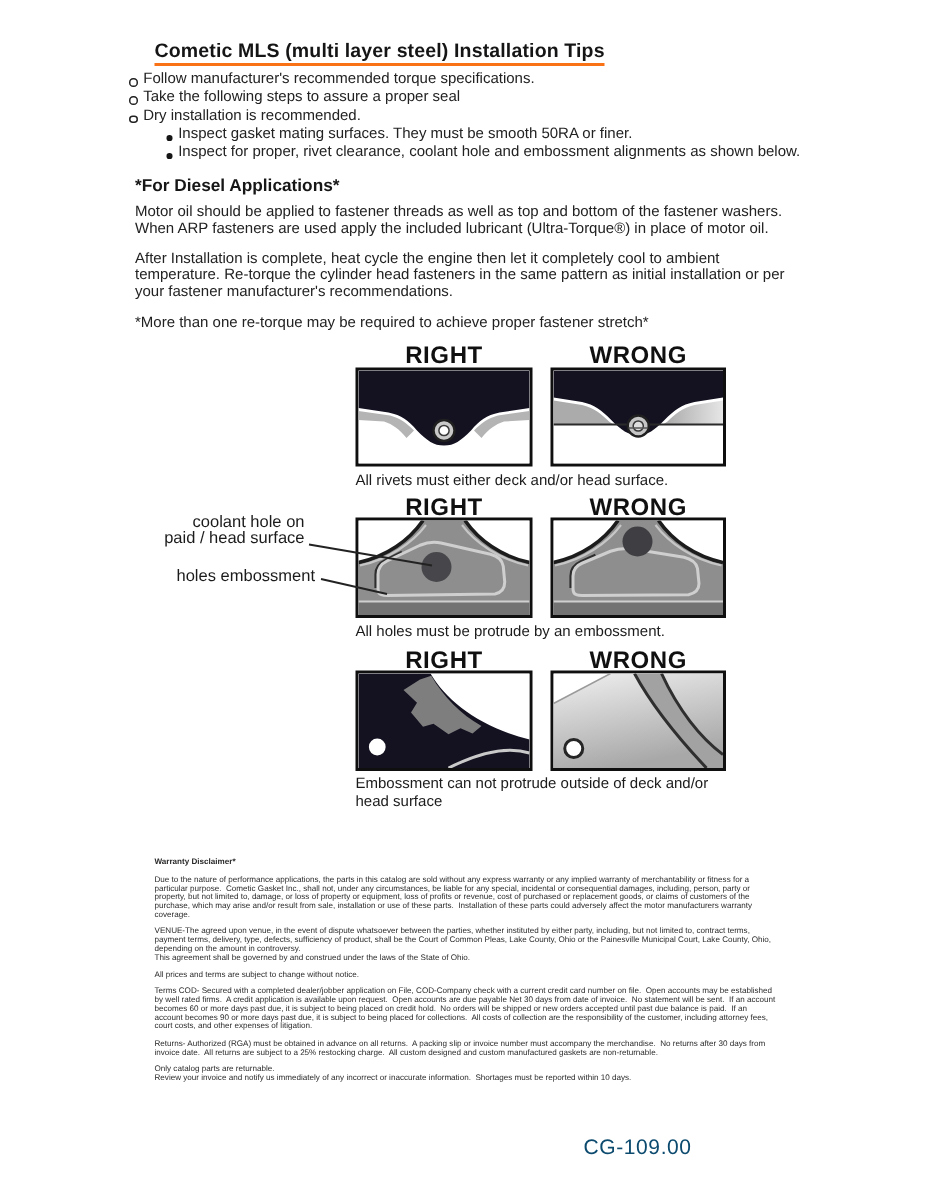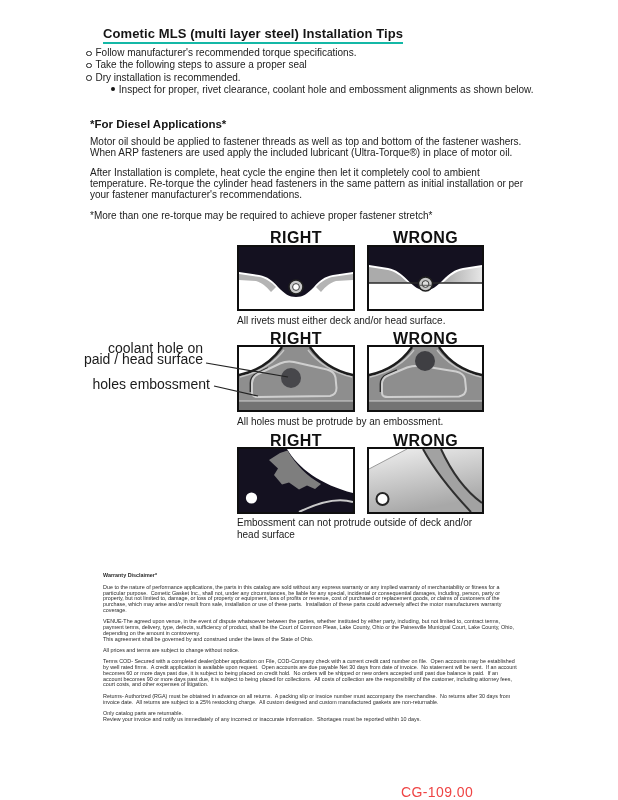--- a/index.html
+++ b/index.html
@@ -1,65 +1,69 @@
 <!DOCTYPE html>
 <html><head>
 <meta charset="utf-8">
 <style>
   html,body{margin:0;padding:0;background:#fff;}
   #page{position:relative;width:618px;height:800px;background:#fff;overflow:hidden;
         font-family:"Liberation Sans","DejaVu Sans",sans-serif;color:#222;}
   .abs{position:absolute;}
   
   .title{left:103px;top:26px;font-size:13px;font-weight:bold;color:#151515;
-         border-bottom:2px solid #14b8a6;padding-bottom:1px;letter-spacing:.1px;}
+         border-bottom:2px solid #f97316;padding-bottom:1px;letter-spacing:.1px;}
   
   .tips{left:86px;top:47px;width:450px;font-size:10px;line-height:12.3px;}
-  .tiprow{display:flex;align-items:flex-start;}
+  .tiprow{display:flex;align-items:center;}
   .odot{width:3.5px;height:3.5px;border:1.1px solid #222;border-radius:50%;
         margin:3.6px 4px 0 0;flex:0 0 auto;}
   .fdot{width:3.8px;height:3.8px;background:#151515;border-radius:50%;
         margin:3.6px 4px 0 25px;flex:0 0 auto;}
   
   .diesel-h{left:90px;top:118px;font-size:11.5px;font-weight:bold;color:#161616;}
   .para{left:90px;width:434px;font-size:10px;line-height:11.2px;white-space:pre-wrap;}
   .p1{top:136px;} .p2{top:167px;} .p3{top:210px;}
   
   .dlabel{font-size:16px;font-weight:bold;letter-spacing:.4px;text-align:center;color:#101010;}
   .cap{font-size:10px;color:#1b1b1b;line-height:11.5px;}
   .panel{position:absolute;border:2px solid #0f0f0f;box-sizing:border-box;background:#fff;}
   .panel svg{display:block;width:100%;height:100%;}
   
-  .ann{font-size:14px;line-height:11px;text-align:right;color:#1b1b1b;}
+  .ann{font-size:11px;line-height:11px;text-align:right;color:#1b1b1b;}
   
   .disc-wrap{left:103px;top:573px;width:414px;font-size:5.4px;line-height:5.8px;color:#2a2a2a;}
   .disc-h{font-weight:bold;margin:0 0 6px 0;}
   .disc{margin:0 0 5.5px 0;white-space:pre-wrap;}
   .attach{margin:0;}
-  .code{left:389px;top:784px;font-size:14px;color:#ef4444;letter-spacing:.4px;margin-left:12px;}
+  .code{left:389px;top:756px;font-size:14px;color:#0c4a6e;letter-spacing:.4px;}
 </style>
 </head>
 <body>
 
 <div id="page">
 
   <div class="abs title">Cometic MLS (multi layer steel) Installation Tips</div>
 
   <div class="abs tips">
     <div class="tiprow">
       <span class="odot"></span>
       <span>Follow manufacturer's recommended torque specifications.</span>
     </div>
     <div class="tiprow">
       <span class="odot"></span>
       <span>Take the following steps to assure a proper seal</span>
     </div>
     <div class="tiprow">
       <span class="odot"></span>
       <span>Dry installation is recommended.</span>
+    </div>
+    <div class="tiprow">
+      <span class="fdot"></span>
+      <span>Inspect gasket mating surfaces.  They must be smooth 50RA or finer.</span>
     </div>
     <div class="tiprow">
       <span class="fdot"></span>
       <span>Inspect for proper, rivet clearance, coolant hole and embossment alignments as shown below.</span>
     </div>
   </div>
 
   <div class="abs diesel-h">*For Diesel Applications*</div>
   <div class="abs para p1">Motor oil should be applied to fastener threads as well as top and bottom of the fastener washers. When ARP fasteners are used apply the included lubricant (Ultra-Torque®) in place of motor oil.</div>
   <div class="abs para p2">After Installation is complete, heat cycle the engine then let it completely cool to ambient temperature. Re-torque the cylinder head fasteners in the same pattern as initial installation or per your fastener manufacturer's recommendations.</div>

